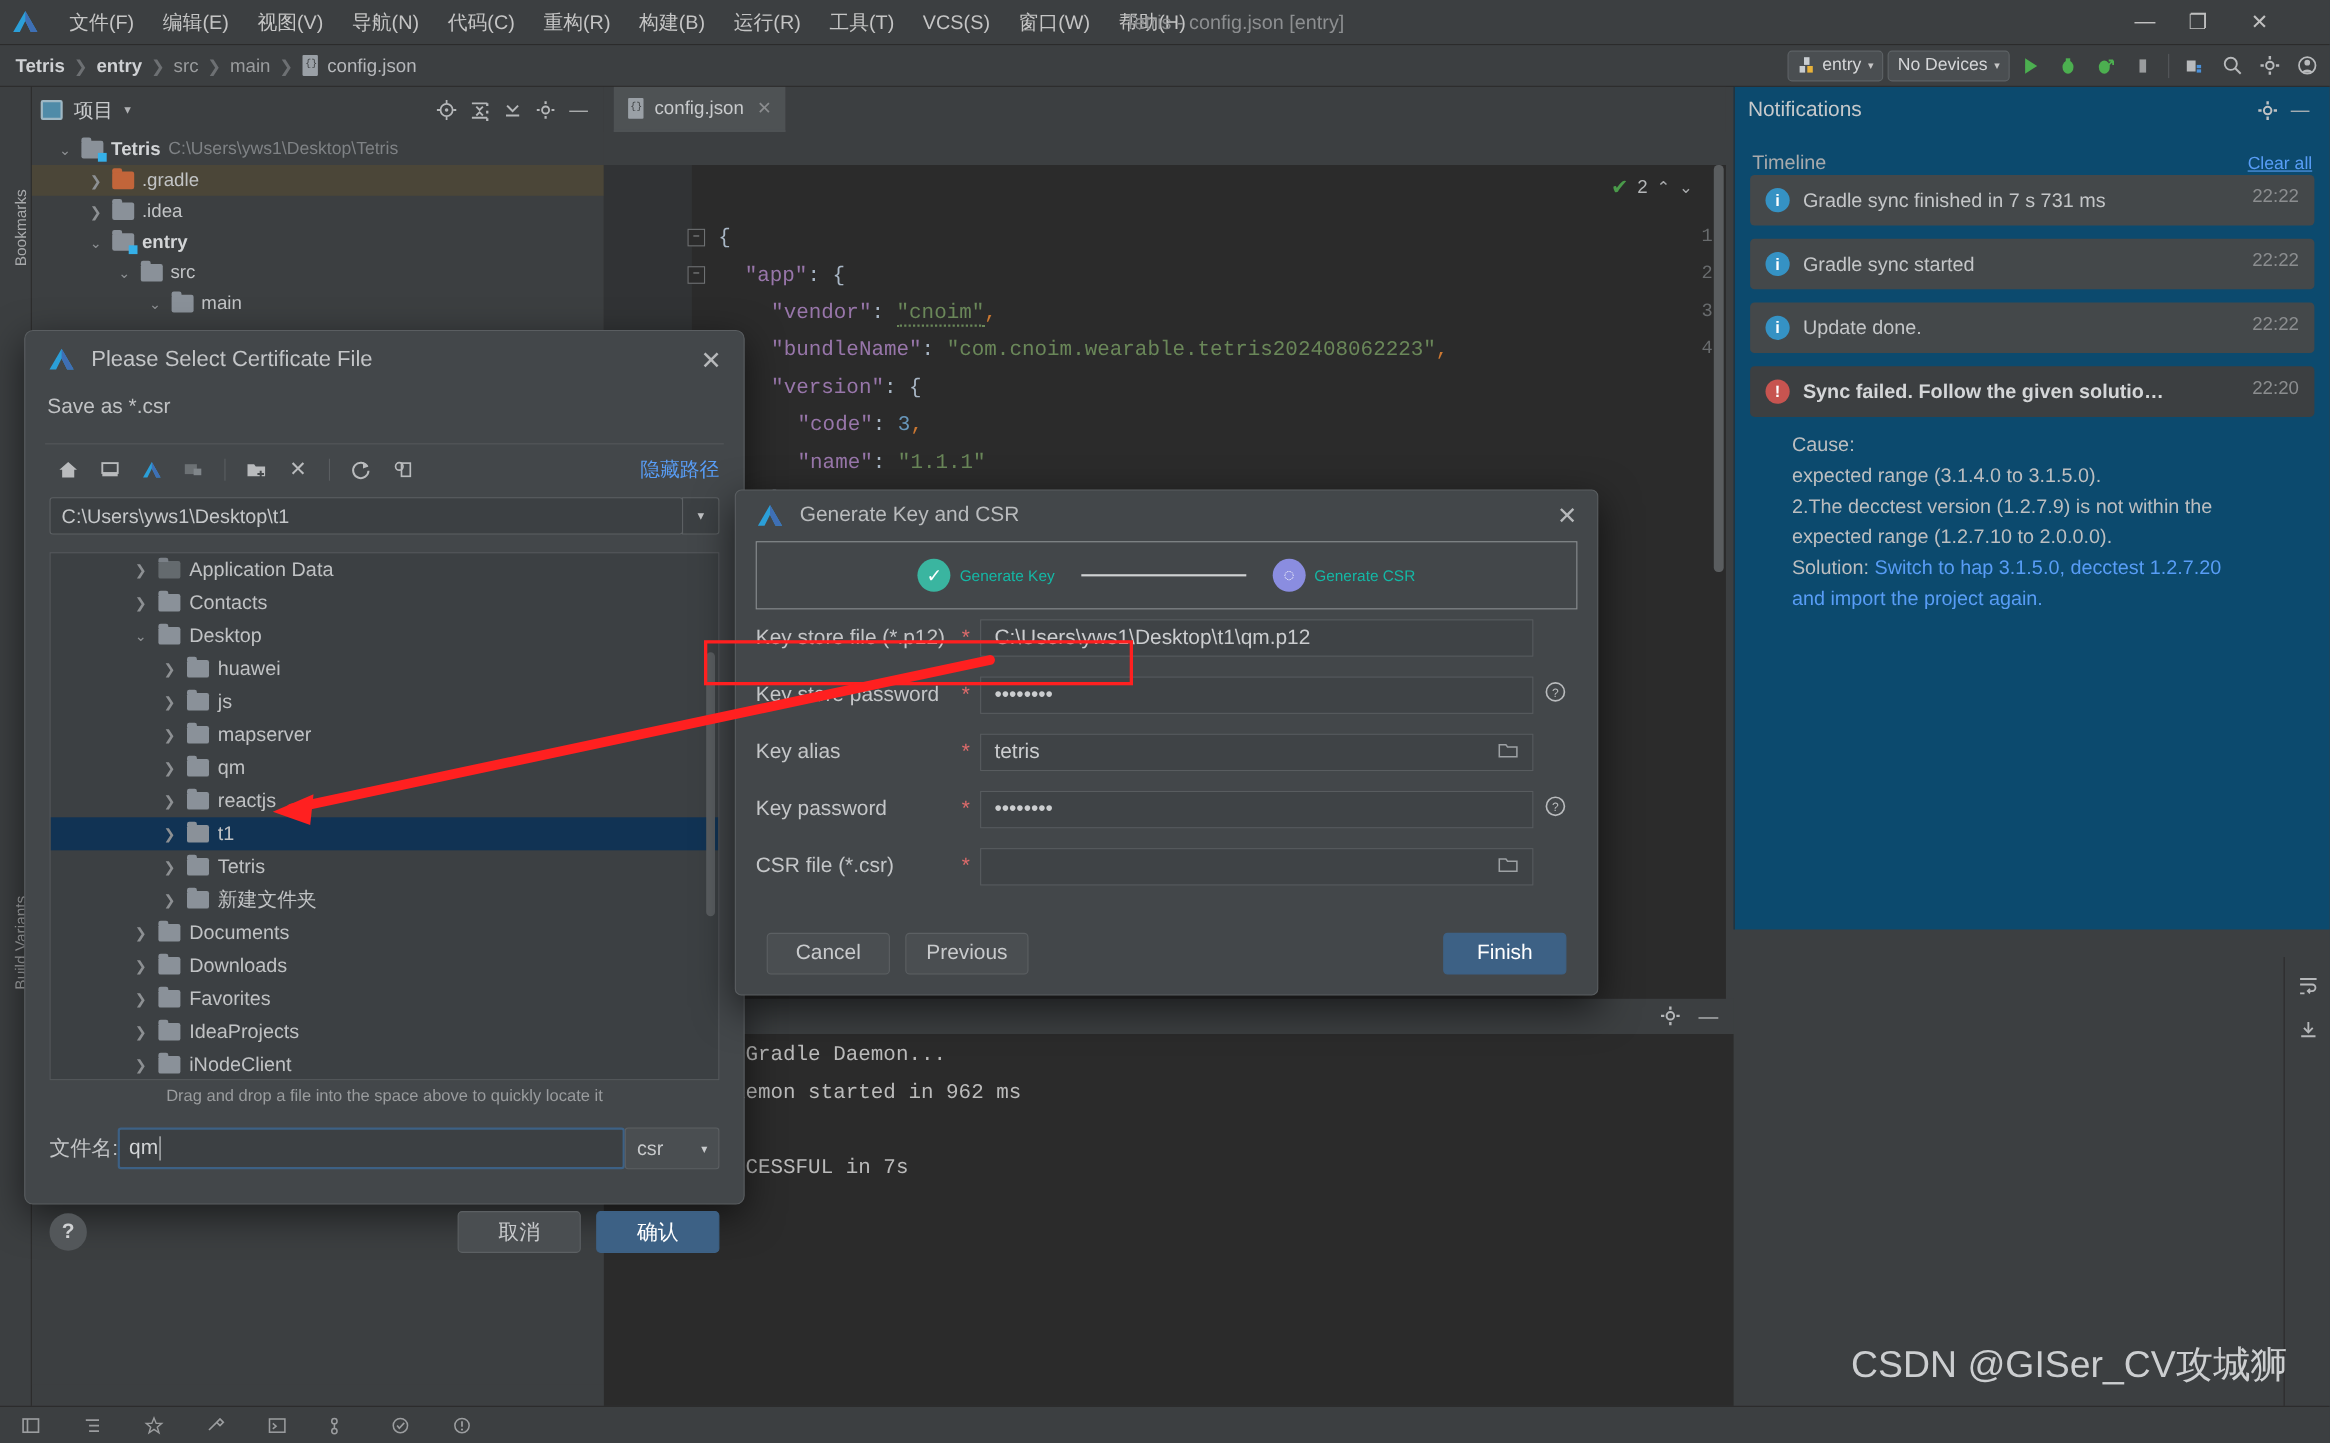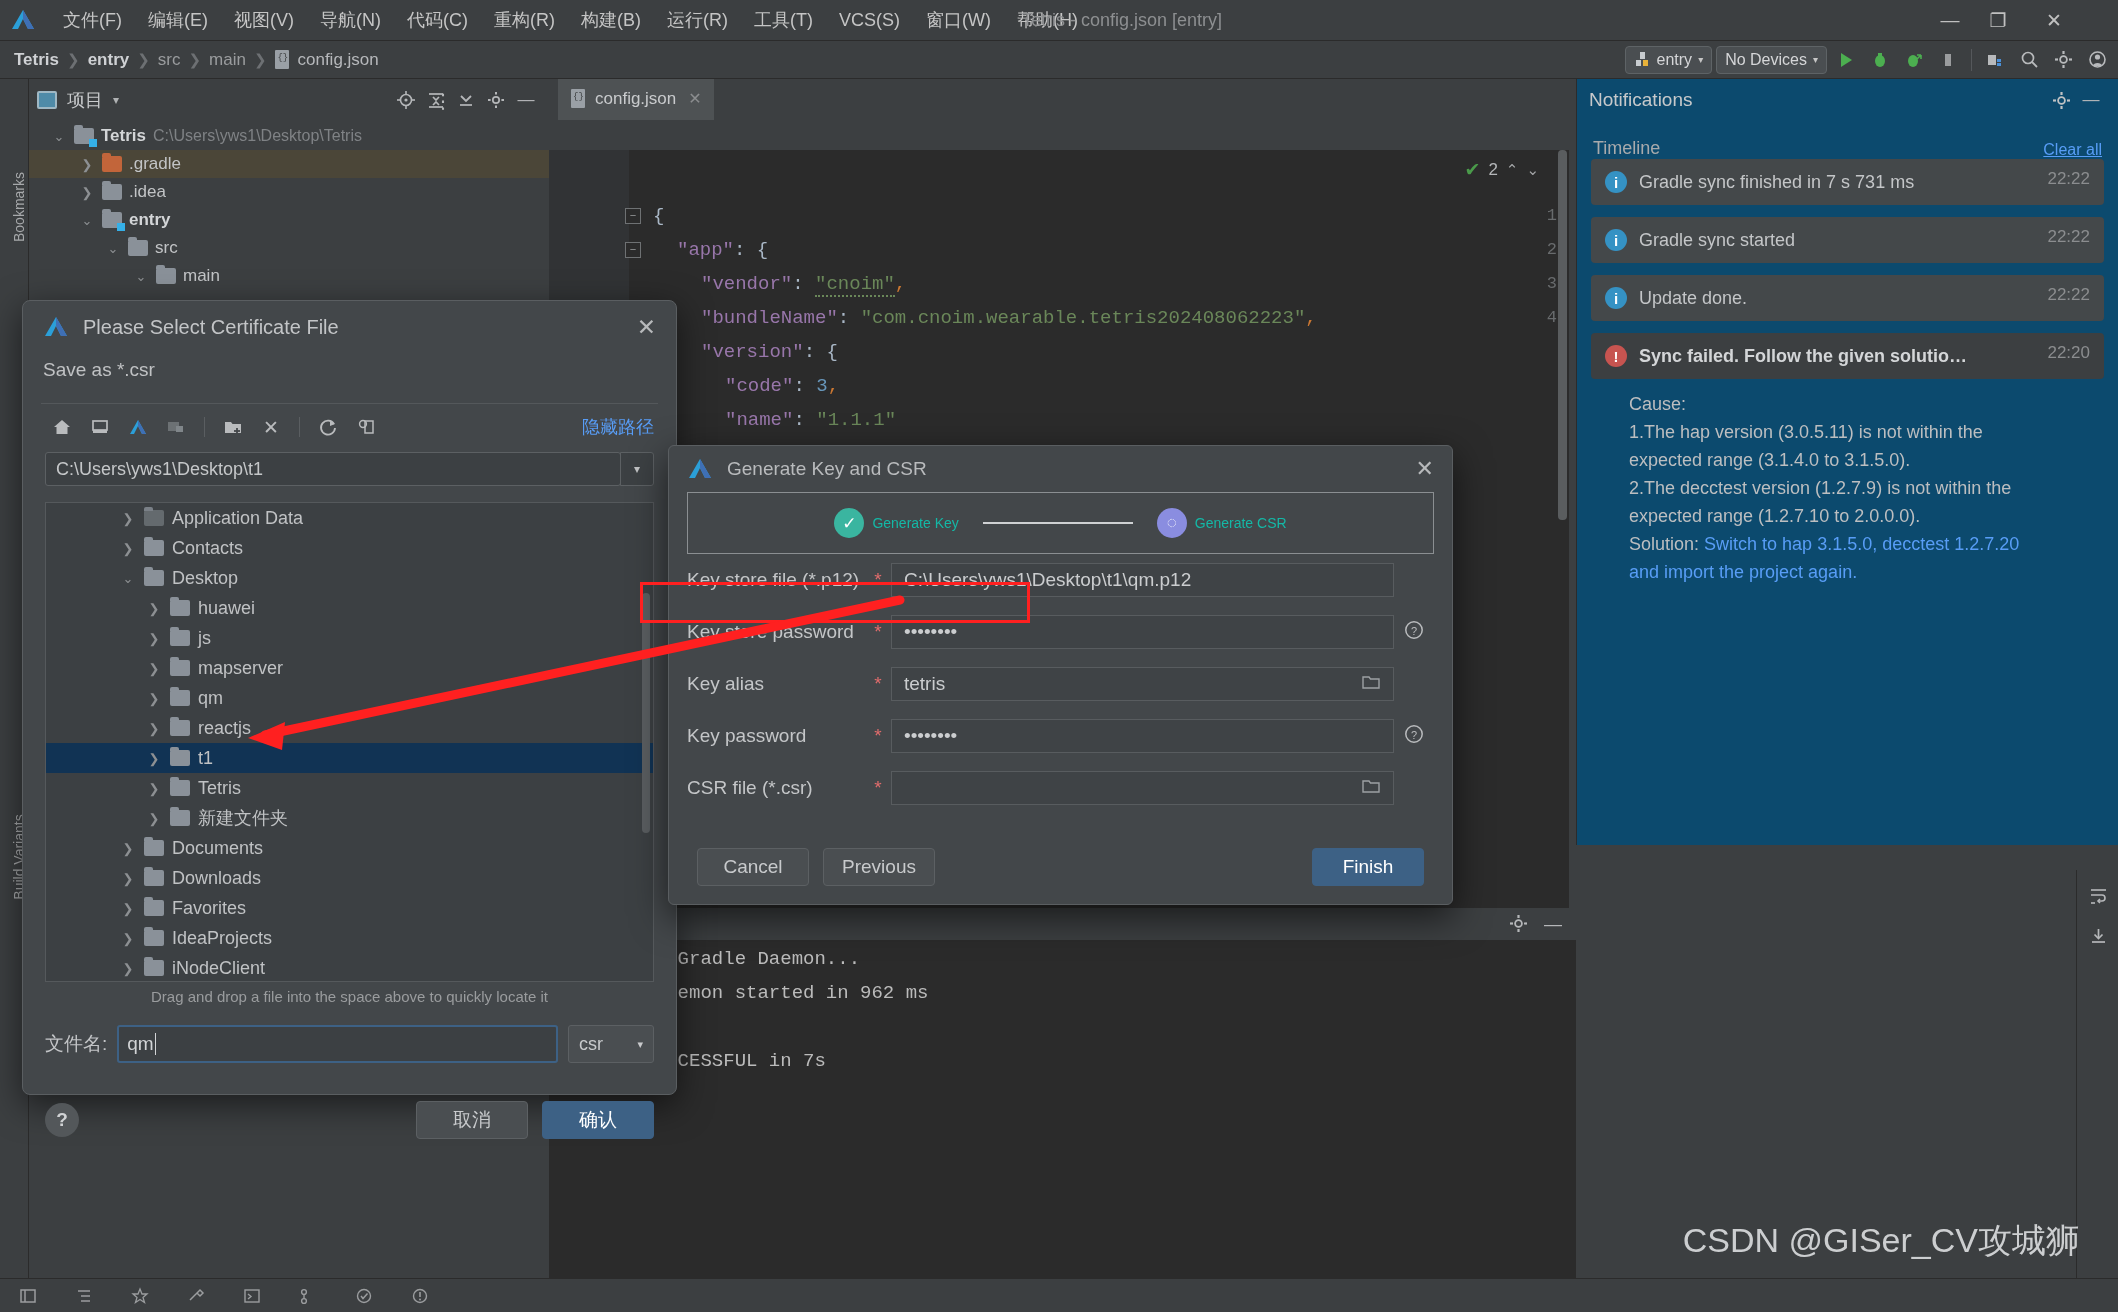--- a/index.html
+++ b/index.html
@@ -145,21 +145,21 @@
   .fd-sep { width:1px; height:20px; background:#5a5e61; margin:0 7px;}
   .hidepath { margin-left:auto; font-size:18px; color:#589df6; }
   .pathrow { display:flex; padding:0 22px; margin-top:2px; }
   .pathbox { flex:1; height:34px; background:#3c4043; border:1px solid #5c6063; border-radius:3px; display:flex; align-items:center; padding:0 10px; font-size:18px; color:#c5c7c9;}
   .pathcaret { width:34px; height:34px; margin-left:-1px; background:#3c4043; border:1px solid #5c6063; border-radius:0 3px 3px 0; display:flex; align-items:center; justify-content:center; color:#c0c2c4; font-size:12px;}
   .fdtree { position:relative; margin:16px 22px 0 22px; height:480px; background:#3c4043; border:1px solid #55595c; overflow:hidden;}
   .fdrow { height:30px; display:flex; align-items:center; gap:8px; color:#c0c2c4; font-size:18px; white-space:nowrap;}
   .fdrow.sel { background:#113354; }
   .fdscroll { position:absolute; right:3px; top:90px; width:8px; height:240px; background:#5a5e61; border-radius:4px;}
   .hint { text-align:center; font-size:15px; color:#9a9c9e; margin-top:6px;}
-  .fnamerow { display:flex; align-items:center; gap:10px; padding:16px 22px; margin-top:4px;}
+  .fnamerow { display:flex; align-items:center; padding:16px 22px; margin-top:4px;}
   .fnlabel { font-size:19px; color:#c3c5c7; }
   .fninput { flex:1; height:38px; background:#3c4043; border:2px solid #3d6185; border-radius:3px; display:flex; align-items:center; padding:0 8px; font-size:19px; color:#d2d4d6;}
   .caretbar { display:inline-block; width:1px; height:22px; background:#d2d4d6; margin-left:1px;}
   .fnext { width:86px; height:38px; background:#4a4e51; border:1px solid #5c6063; border-radius:3px; display:flex; align-items:center; padding:0 10px; font-size:18px; color:#c8cacc;}
   .fnext .c { margin-left:auto; font-size:11px; }
   .fbtnrow { display:flex; align-items:center; padding:0 22px; margin-top:22px;}
   .helpbtn { width:34px; height:34px; border-radius:50%; background:#53575a; color:#d0d2d4; display:flex; align-items:center; justify-content:center; font-size:19px; font-weight:bold;}
   .fbtnrow .sp { flex:1; }
   .btn { height:38px; min-width:112px; border-radius:4px; display:flex; align-items:center; justify-content:center; font-size:19px;}
   .btn.sec { background:#4a4e51; border:1px solid #5c6063; color:#c8cacc; margin-right:14px;}
@@ -502,21 +502,20 @@
       <span class="ntext">Update done.</span>
       <span class="ntime">22:22</span>
     </div>
     <div class="ncard err">
       <span class="nico r">!</span>
       <span class="ntext bold">Sync failed. Follow the given solutio…</span>
       <span class="ntime">22:20</span>
     </div>
     <div class="ncause">
       <div>Cause:</div>
-      <div>1.The hap version (3.0.5.11) is not within the</div>
       <div>expected range (3.1.4.0 to 3.1.5.0).</div>
       <div>2.The decctest version (1.2.7.9) is not within the</div>
       <div>expected range (1.2.7.10 to 2.0.0.0).</div>
       <div>
         <span>Solution: </span><span class="lnk">Switch to hap 3.1.5.0, decctest 1.2.7.20</span>
       </div>
       <div class="lnk">and import the project again.</div>
     </div>
   </div>
 

